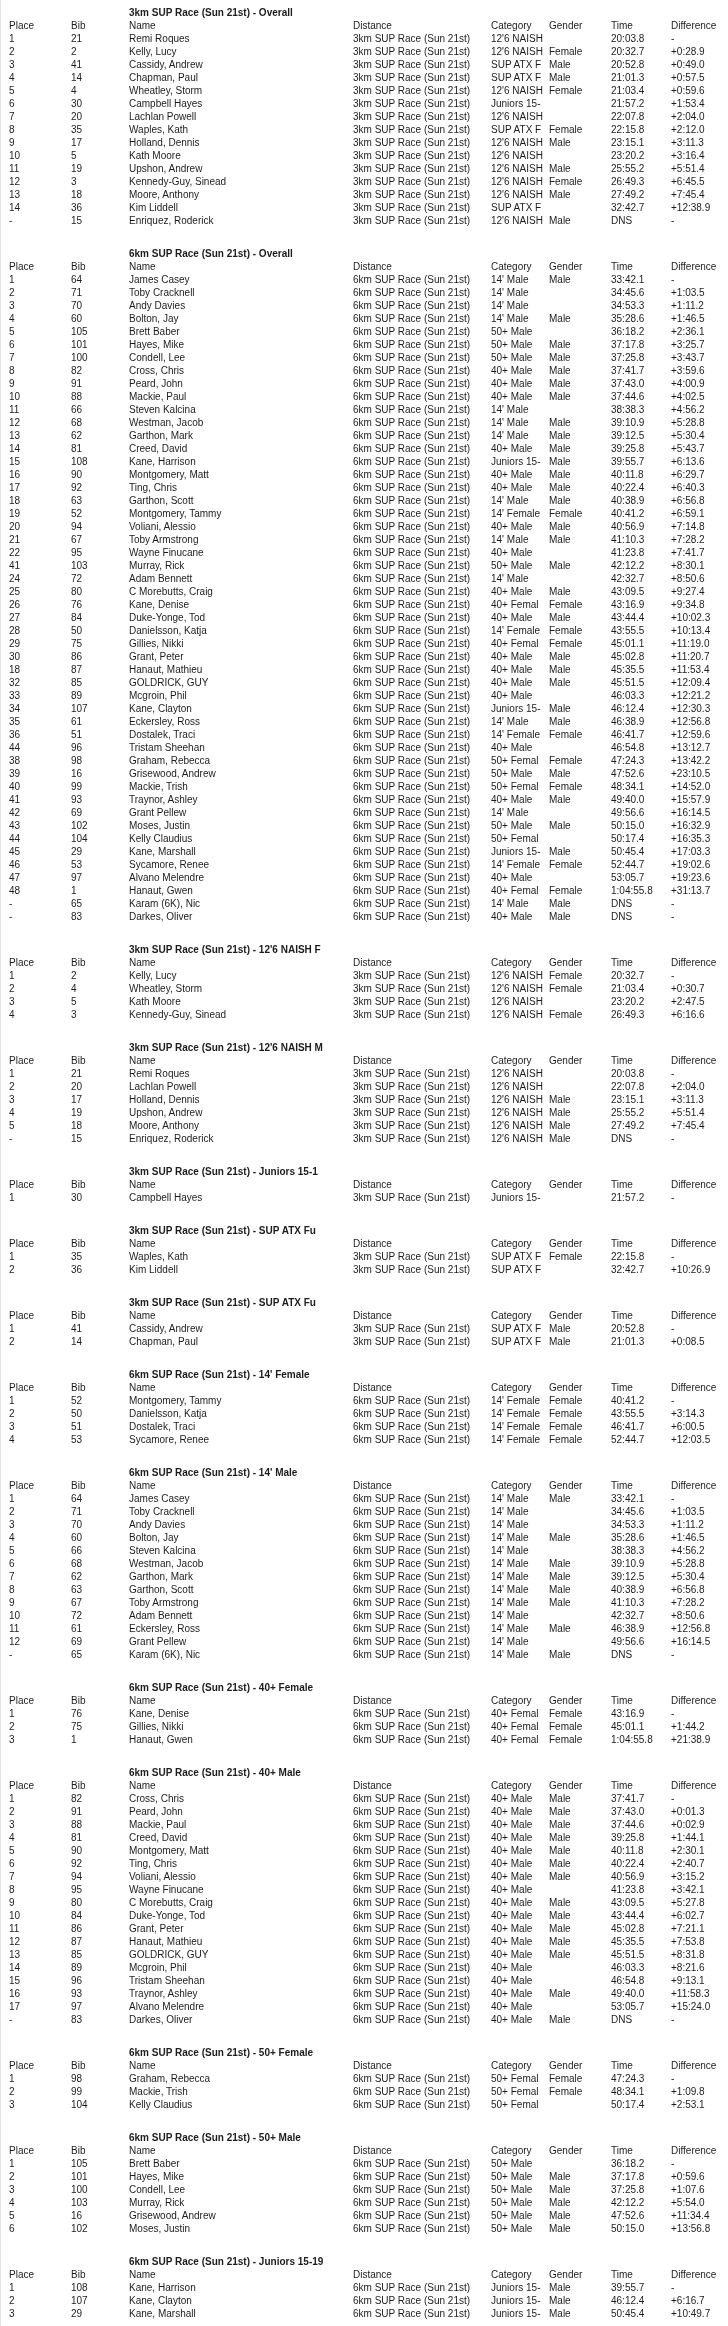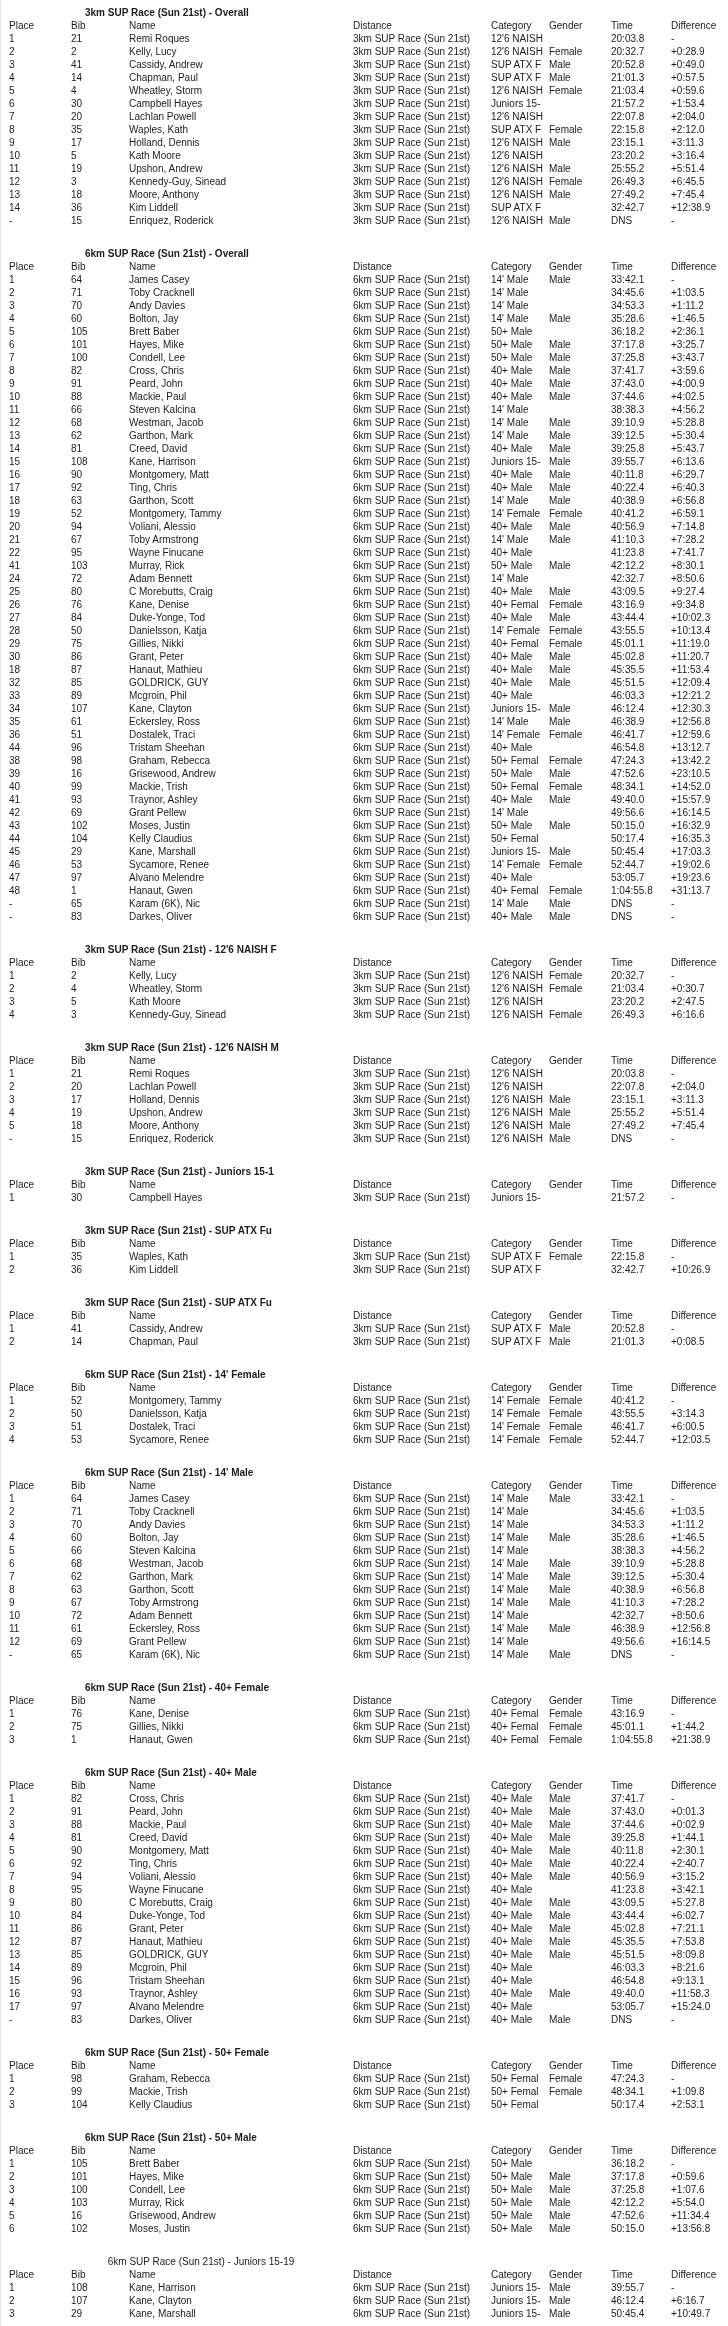--- a/index.html
+++ b/index.html
@@ -5,22 +5,22 @@
   html,body{margin:0;padding:0;background:#ffffff;}
   body{
     width:728px;height:2326px;overflow:hidden;
     font-family:"Liberation Sans",sans-serif;
     font-size:10px;line-height:13px;color:#1c1c1c;
     padding-top:6px;box-sizing:border-box;
     border-left:1px solid #e4e4e4;
   }
   section.race-table{padding-left:8px;margin-bottom:20px;}
   section.race-table:last-child{margin-bottom:0;}
-  .table-title{margin-left:76px;font-weight:bold;white-space:nowrap;overflow:hidden;max-width:232px;}
-  .table-title.normal{font-weight:normal;text-align:center;}
+  .table-title{margin-left:120px;font-weight:bold;white-space:nowrap;overflow:hidden;max-width:232px;}
+  .table-title.normal{font-weight:bold;}
   .row{display:grid;grid-template-columns:62px 58px 224px 138px 58px 62px 60px 1fr;}
   .row .c{white-space:nowrap;overflow:hidden;padding-right:2px;}
 </style>
 </head>
 <body>
 
 <main>
   <div id="tables-root">
       <section class="race-table">
         <div class="table-title">3km SUP Race (Sun 21st) - Overall</div>
@@ -1285,21 +1285,21 @@
           <div class="c">+7:53.8</div>
         </div>
         <div class="row">
           <div class="c">13</div>
           <div class="c">85</div>
           <div class="c">GOLDRICK, GUY</div>
           <div class="c">6km SUP Race (Sun 21st)</div>
           <div class="c">40+ Male</div>
           <div class="c">Male</div>
           <div class="c">45:51.5</div>
-          <div class="c">+8:09.8</div>
+          <div class="c">+8:31.8</div>
         </div>
         <div class="row">
           <div class="c">14</div>
           <div class="c">89</div>
           <div class="c">Mcgroin, Phil</div>
           <div class="c">6km SUP Race (Sun 21st)</div>
           <div class="c">40+ Male</div>
           <div class="c"></div>
           <div class="c">46:03.3</div>
           <div class="c">+8:21.6</div>

